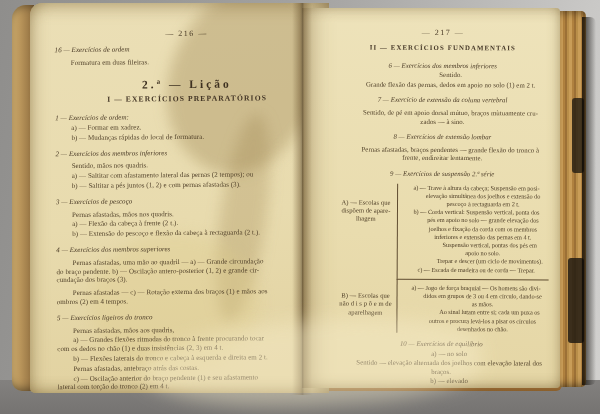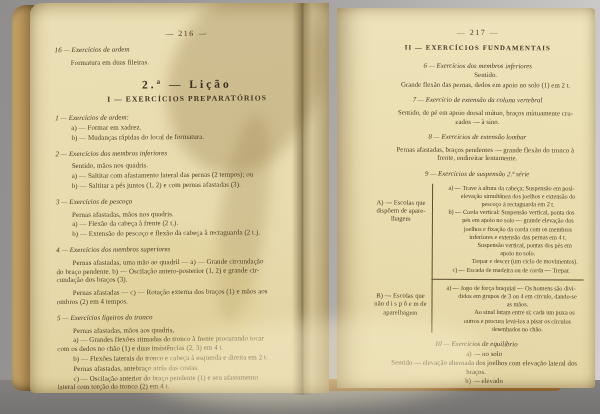--- a/index.html
+++ b/index.html
@@ -28,21 +28,21 @@
     background:linear-gradient(180deg,#b07f3f,#8a5f2c);border-radius:0 0 6px 3px;}
 
   .page{position:absolute;overflow:hidden;}
   .page-left{left:18px;top:0;width:299px;height:390px;border-radius:12px 0 0 5px;
     background:linear-gradient(175deg,#ebdfb6 0%,#e8dbae 55%,#e1d19f 100%);
     box-shadow:inset -22px 0 26px -14px rgba(105,80,38,.6), inset 14px 0 16px -12px rgba(120,95,50,.5),
                inset 0 16px 16px -12px rgba(120,95,50,.35), inset 0 -12px 14px -10px rgba(110,85,40,.4);}
   .page-right{left:290px;top:5px;width:258px;height:380px;border-radius:0 4px 4px 0;
     background:linear-gradient(185deg,#eee3bb 0%,#e9dcae 60%,#e4d5a4 100%);
     box-shadow:inset 20px 0 24px -14px rgba(105,80,38,.55), inset -10px 0 12px -9px rgba(120,95,50,.45),
-               inset 0 12px 12px -10px rgba(120,95,50,.3), inset 0 -10px 12px -8px rgba(110,85,40,.4);margin-left:35px;}
+               inset 0 12px 12px -10px rgba(120,95,50,.3), inset 0 -10px 12px -8px rgba(110,85,40,.4);}
   .gutter{position:absolute;left:280px;top:0;width:20px;height:392px;z-index:5;pointer-events:none;
     background:linear-gradient(90deg,rgba(85,60,25,0) 0%,rgba(85,60,25,.38) 40%,rgba(55,38,14,.5) 52%,rgba(85,60,25,.32) 62%,rgba(85,60,25,0) 100%);}
 
   
   .stain{position:absolute;pointer-events:none;filter:blur(7px);border-radius:50%;}
   .st-l1{left:140px;top:-20px;width:150px;height:190px;background:rgba(140,113,58,.30);transform:rotate(38deg);border-radius:45% 55% 40% 60%;}
   .st-l2{left:190px;top:110px;width:46px;height:210px;background:rgba(146,120,66,.26);transform:rotate(8deg);}
   .st-l3{left:60px;top:230px;width:170px;height:140px;background:rgba(222,202,140,.35);}
   .swoosh{position:absolute;left:130px;top:318px;width:340px;height:85px;z-index:6;pointer-events:none;
     background:rgba(247,239,206,.42);filter:blur(9px);border-radius:50% 50% 40% 60%;transform:rotate(-4deg);}

